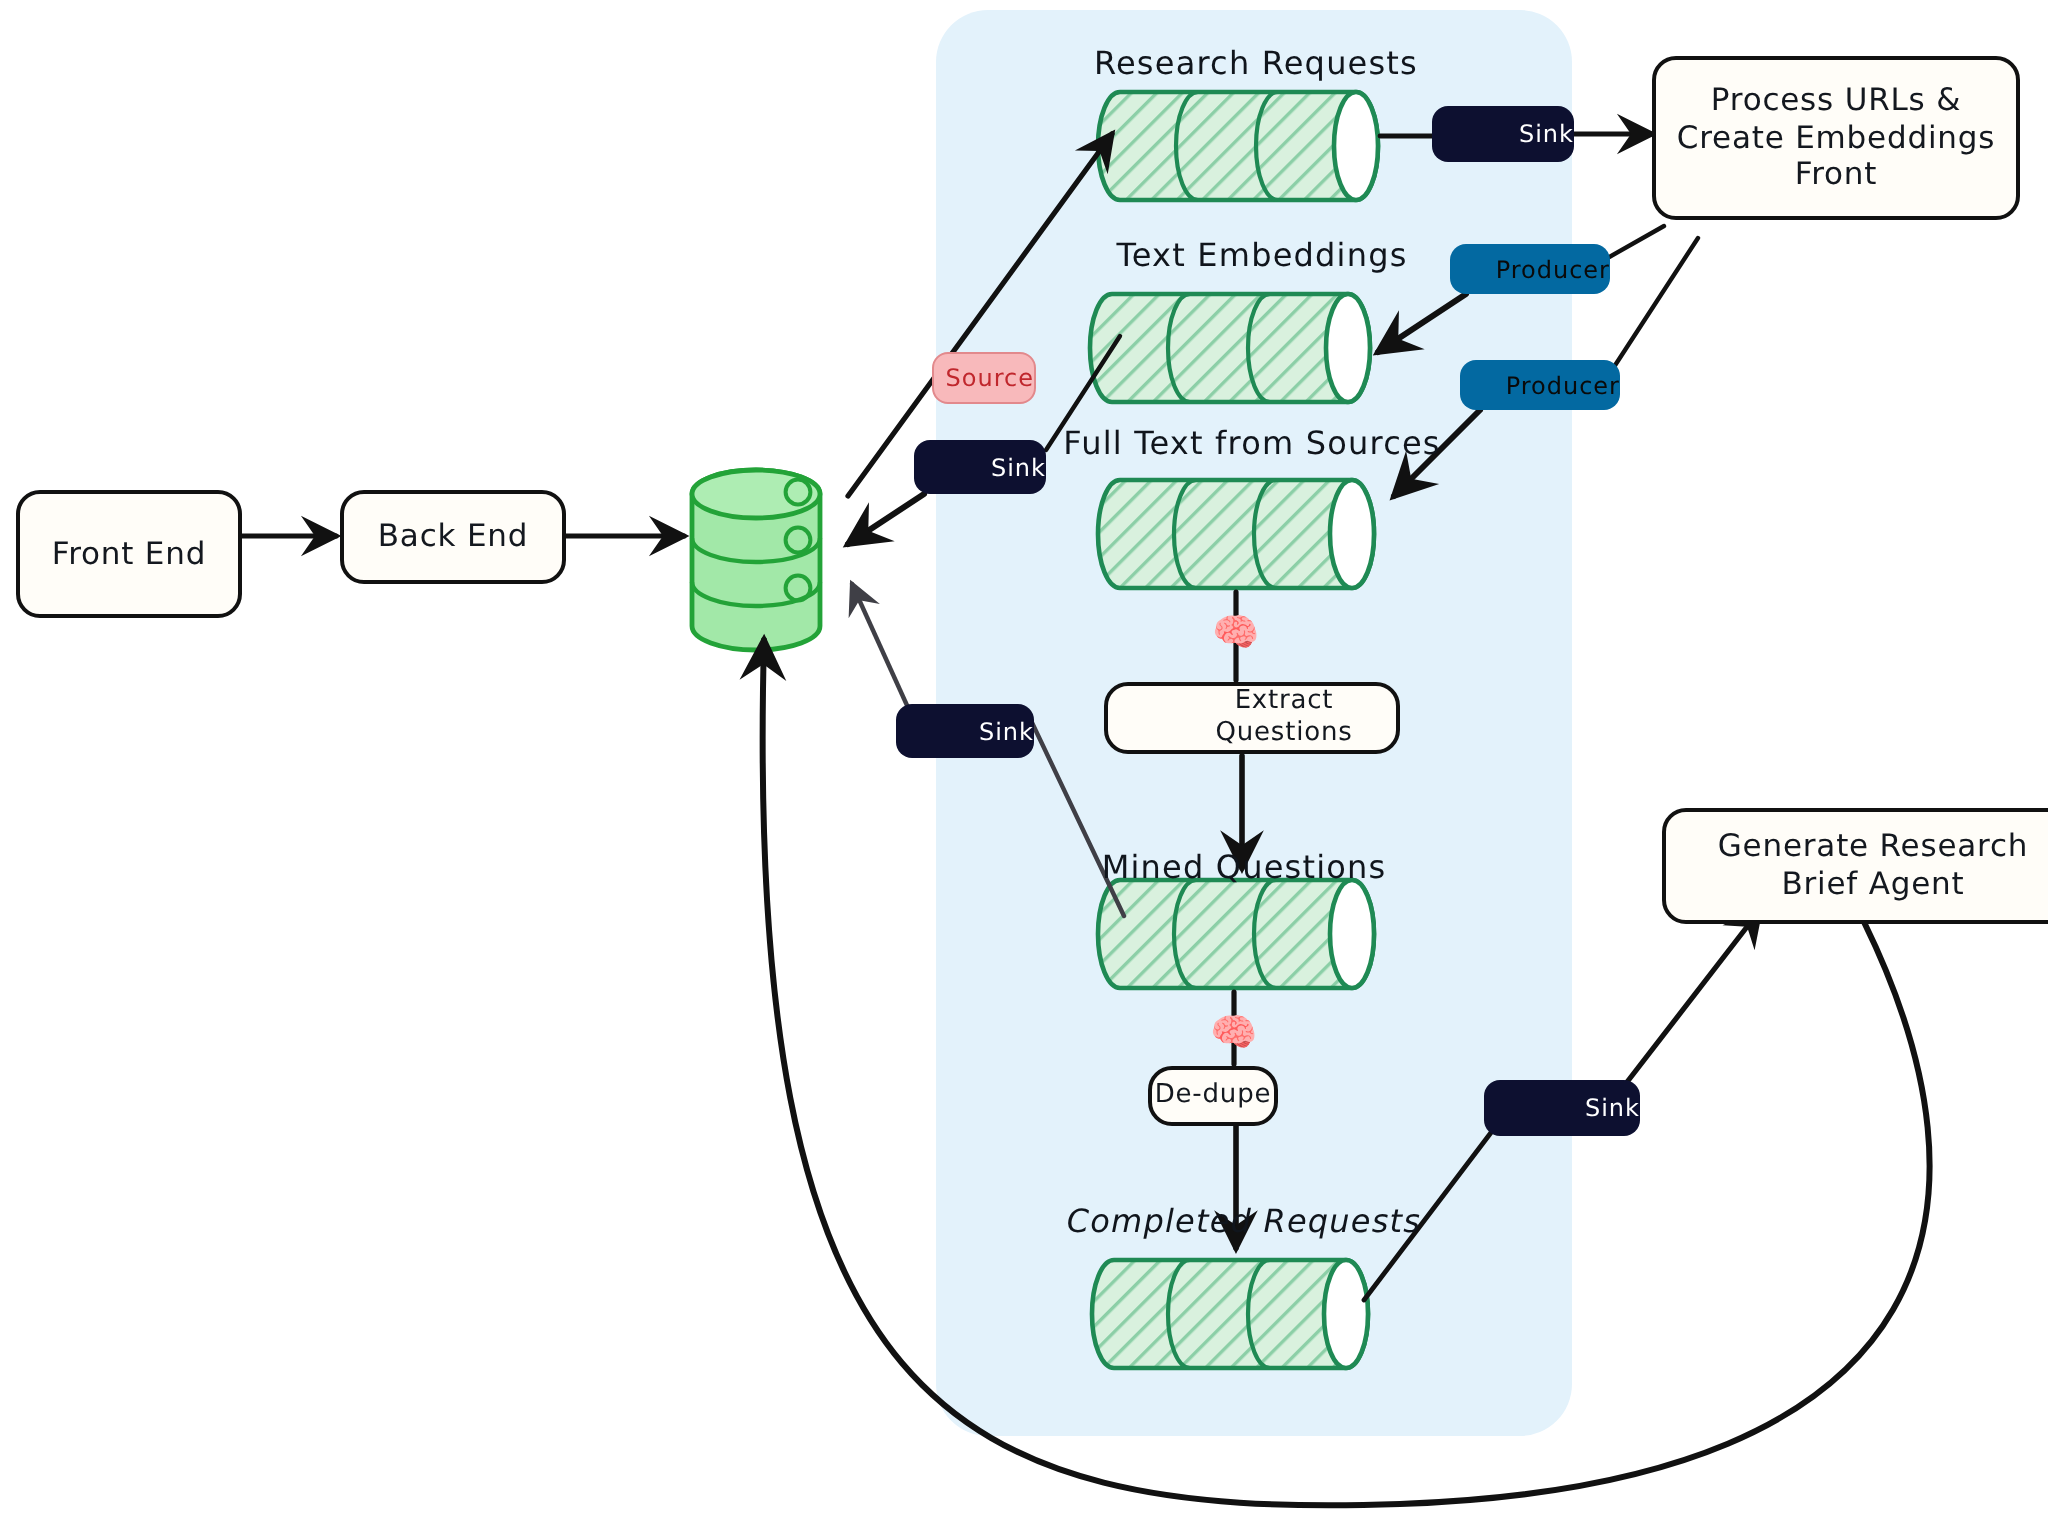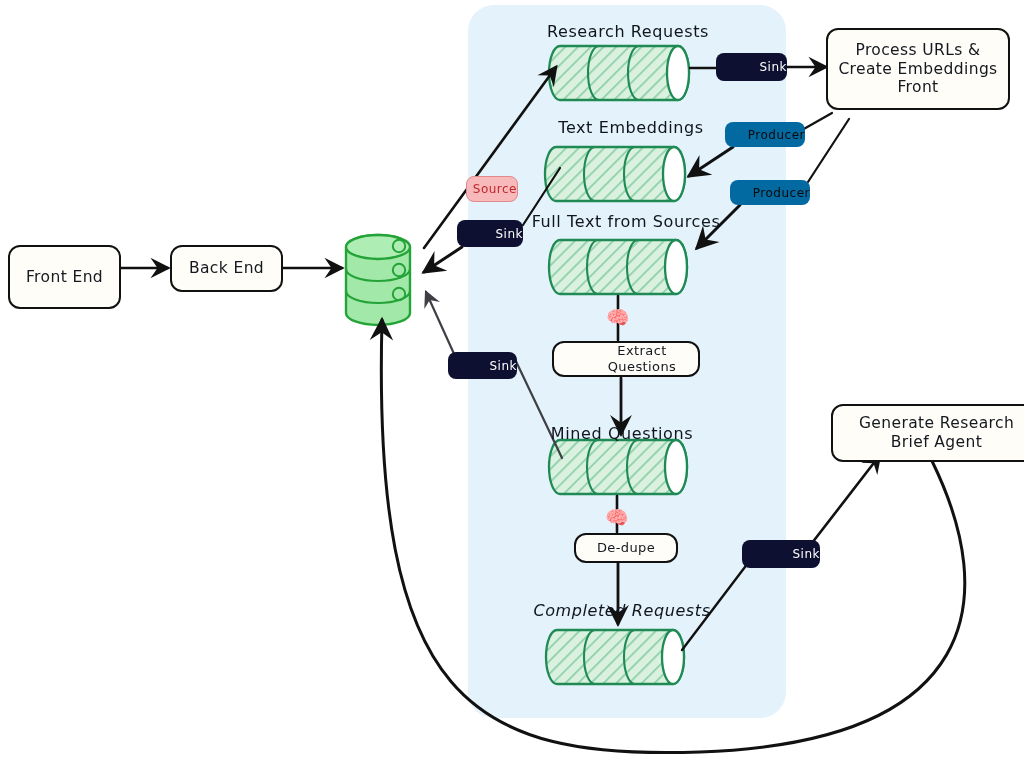--- a/index.html
+++ b/index.html
@@ -155,21 +155,21 @@
 
   <div class="node big" style="left:831px;top:404px;width:211px;height:58px;flex-direction:column;">
     <span>Generate Research</span>
     <span>Brief Agent</span>
   </div>
 
   <div class="node small" style="left:552px;top:341px;width:148px;height:36px;padding-left:32px;">
     <span>Extract Questions</span>
   </div>
 
-  <div class="node small" style="left:574px;top:533px;width:104px;height:30px;">
+  <div class="node small" style="left:574px;top:533px;width:65px;height:30px;">
     <span>De-dupe</span>
   </div>
 
   <div class="qtitle" style="left:628px;top:22px;">
     <span>Research Requests</span>
   </div>
   <div class="qtitle" style="left:631px;top:118px;">
     <span>Text Embeddings</span>
   </div>
   <div class="qtitle" style="left:626px;top:212px;">

